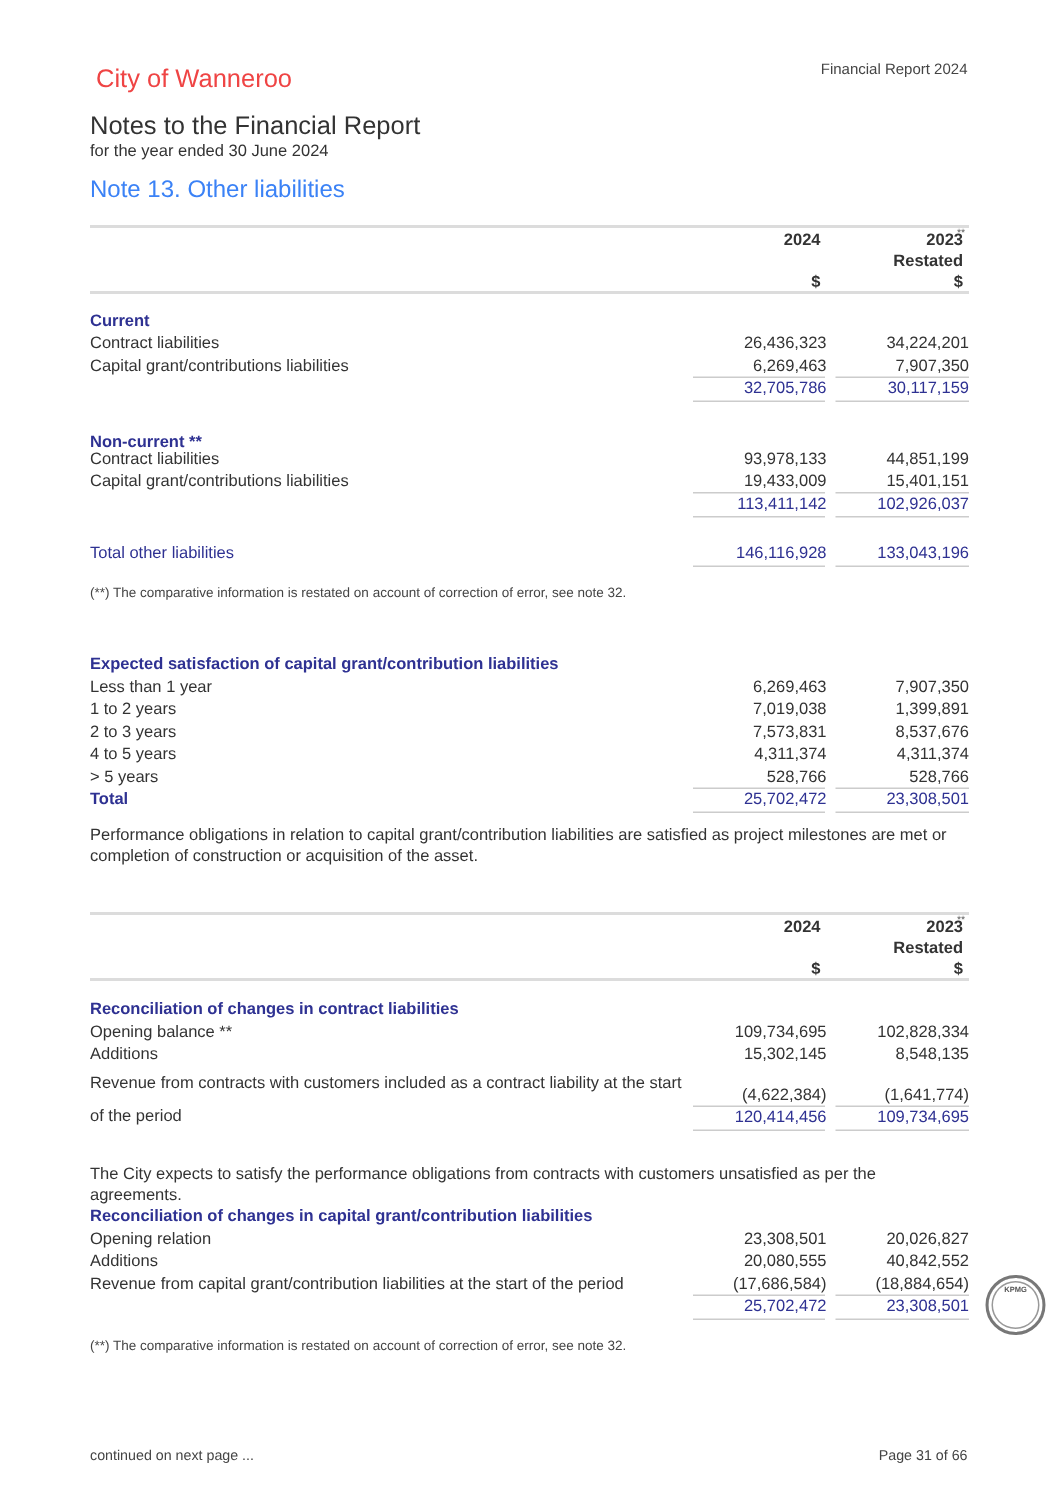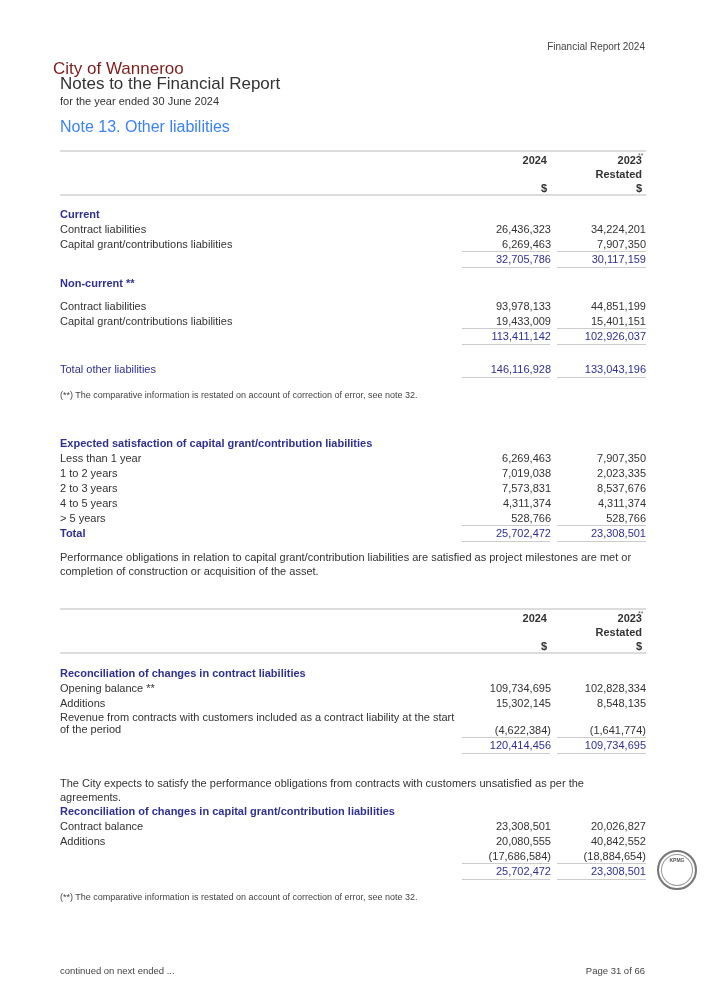--- a/index.html
+++ b/index.html
@@ -1,19 +1,19 @@
 <!DOCTYPE html>
 <html><head>
 <meta charset="utf-8">
 <style>
   * { box-sizing: border-box; margin: 0; padding: 0; }
   html, body { width: 705px; height: 998px; background: #ffffff; }
   body { position: relative; font-family: "Liberation Sans", sans-serif; color: #333333; font-size: 11px; overflow: hidden; }
   .abs { position: absolute; }
-  .org { left: 53px; top: 43px; font-size: 17px; color: #7f1d1d; margin-top: 16px; }
+  .org { left: 64px; top: 43px; font-size: 17px; color: #ef4444; }
   .report-tag { right: 60px; top: 41px; font-size: 10px; color: #444; }
   .notes-title { left: 60px; top: 74px; font-size: 17px; color: #333; }
   .notes-sub { left: 60px; top: 95px; font-size: 11px; color: #333; }
   .note-title { left: 60px; top: 118px; font-size: 16px; color: #3b82f6; }
 
   .rule { position: absolute; left: 60px; width: 586px; height: 2px; background: #dcdcdc; }
   .hdr { position: absolute; font-weight: bold; font-size: 11px; color: #333; text-align: right; }
   .c1 { right: 158px; width: 100px; text-align: right; }
   .c2 { right: 63px; width: 100px; text-align: right; }
   .ast { position: absolute; font-size: 7px; color: #666; }
@@ -68,21 +68,21 @@
 </div>
 <div class="uline ul1" style="top:251px;"></div>
 <div class="uline ul2" style="top:251px;"></div>
 <div class="row tot" style="top:252px;">
   <span class="v1">32,705,786</span>
   <span class="v2">30,117,159</span>
 </div>
 <div class="uline ul1" style="top:267px;"></div>
 <div class="uline ul2" style="top:267px;"></div>
 
-<div class="row" style="top:276px;padding-left:44px;">
+<div class="row" style="top:288px;padding-left:44px;">
   <span class="lbl sec">Non-current **</span>
 </div>
 <div class="row" style="top:299px;">
   <span class="lbl">Contract liabilities</span>
   <span class="v1">93,978,133</span>
   <span class="v2">44,851,199</span>
 </div>
 <div class="row" style="top:314px;">
   <span class="lbl">Capital grant/contributions liabilities</span>
   <span class="v1">19,433,009</span>
@@ -111,21 +111,21 @@
   <span class="lbl sec">Expected satisfaction of capital grant/contribution liabilities</span>
 </div>
 <div class="row" style="top:451px;">
   <span class="lbl">Less than 1 year</span>
   <span class="v1">6,269,463</span>
   <span class="v2">7,907,350</span>
 </div>
 <div class="row" style="top:466px;">
   <span class="lbl">1 to 2 years</span>
   <span class="v1">7,019,038</span>
-  <span class="v2">2,023,335</span>
+  <span class="v2">1,399,891</span>
 </div>
 <div class="row" style="top:481px;">
   <span class="lbl">2 to 3 years</span>
   <span class="v1">7,573,831</span>
   <span class="v2">8,537,676</span>
 </div>
 <div class="row" style="top:496px;">
   <span class="lbl">4 to 5 years</span>
   <span class="v1">4,311,374</span>
   <span class="v2">4,311,374</span>
@@ -163,61 +163,62 @@
   <span class="lbl">Opening balance **</span>
   <span class="v1">109,734,695</span>
   <span class="v2">102,828,334</span>
 </div>
 <div class="row" style="top:696px;">
   <span class="lbl">Additions</span>
   <span class="v1">15,302,145</span>
   <span class="v2">8,548,135</span>
 </div>
 <div class="row" style="top:711px; height:30px;">
-  <span class="lbl" style="width:395px; line-height:12px;">Revenue from contracts with customers included as a contract  liability at the start of the period</span>
+  <span class="lbl" style="width:395px; line-height:22px;">Revenue from contracts with customers included as a contract  liability at the start of the period</span>
   <span class="v1" style="top:12px;">(4,622,384)</span>
   <span class="v2" style="top:12px;">(1,641,774)</span>
 </div>
 <div class="uline ul1" style="top:737px;"></div>
 <div class="uline ul2" style="top:737px;"></div>
 <div class="row tot" style="top:738px;">
   <span class="v1">120,414,456</span>
   <span class="v2">109,734,695</span>
 </div>
 <div class="uline ul1" style="top:753px;"></div>
 <div class="uline ul2" style="top:753px;"></div>
 
 <div class="para" style="top:776px;">The City expects to satisfy the performance obligations from contracts with customers unsatisfied as per the agreements.</div>
 
 <div class="row" style="top:804px;">
   <span class="lbl sec">Reconciliation of changes in capital grant/contribution liabilities</span>
 </div>
 <div class="row" style="top:819px;">
-  <span class="lbl">Contract balance</span>
+  <span class="lbl">Opening relation</span>
   <span class="v1">23,308,501</span>
   <span class="v2">20,026,827</span>
 </div>
 <div class="row" style="top:834px;">
   <span class="lbl">Additions</span>
   <span class="v1">20,080,555</span>
   <span class="v2">40,842,552</span>
 </div>
 <div class="row" style="top:849px;">
+  <span class="lbl">Revenue from capital grant/contribution liabilities at the start of the period</span>
   <span class="v1">(17,686,584)</span>
   <span class="v2">(18,884,654)</span>
 </div>
 <div class="uline ul1" style="top:863px;"></div>
 <div class="uline ul2" style="top:863px;"></div>
 <div class="row tot" style="top:864px;">
   <span class="v1">25,702,472</span>
   <span class="v2">23,308,501</span>
 </div>
 <div class="uline ul1" style="top:879px;"></div>
 <div class="uline ul2" style="top:879px;"></div>
 
 <div class="foot-note" style="top:892px;">(**) The comparative information is restated on account of correction of error, see note 32.</div>
 
 <div class="abs stamp">
   <span>KPMG</span>
 </div>
 
-<div class="abs footer-left">continued on next ended ...</div>
+<div class="abs footer-left">continued on next page ...</div>
 <div class="abs footer-right">Page 31 of 66</div>
 
 </body></html>

